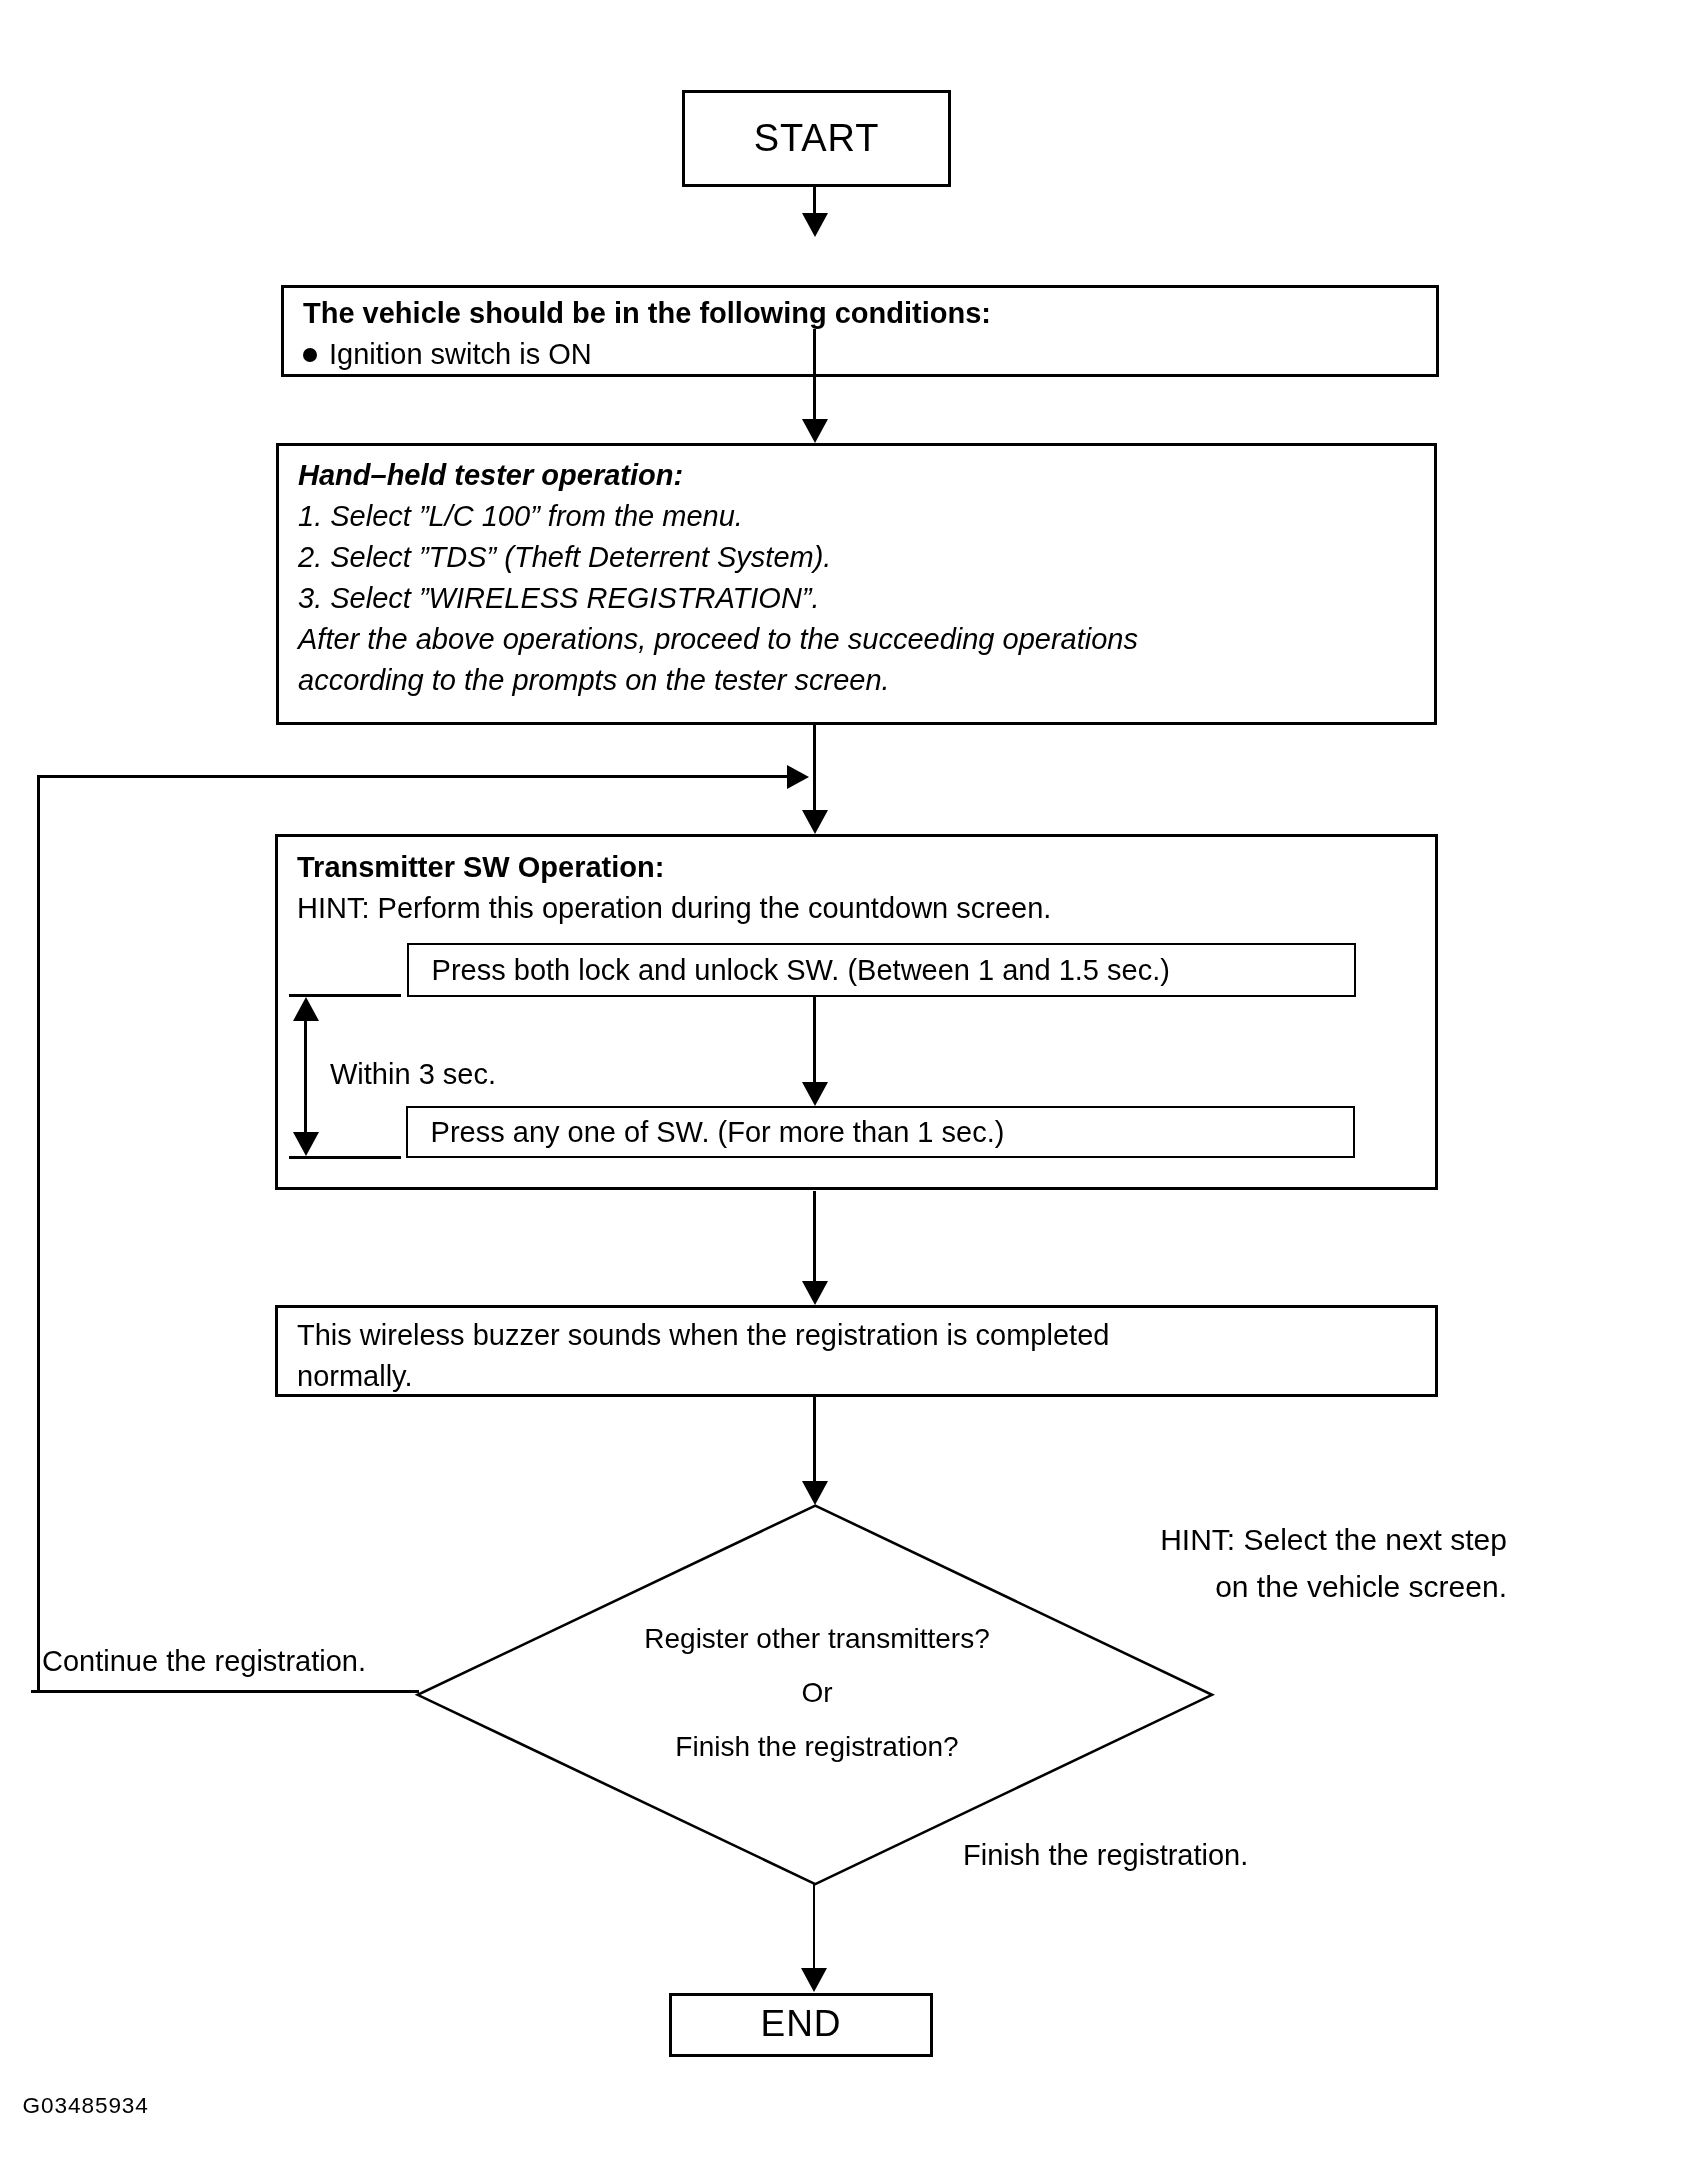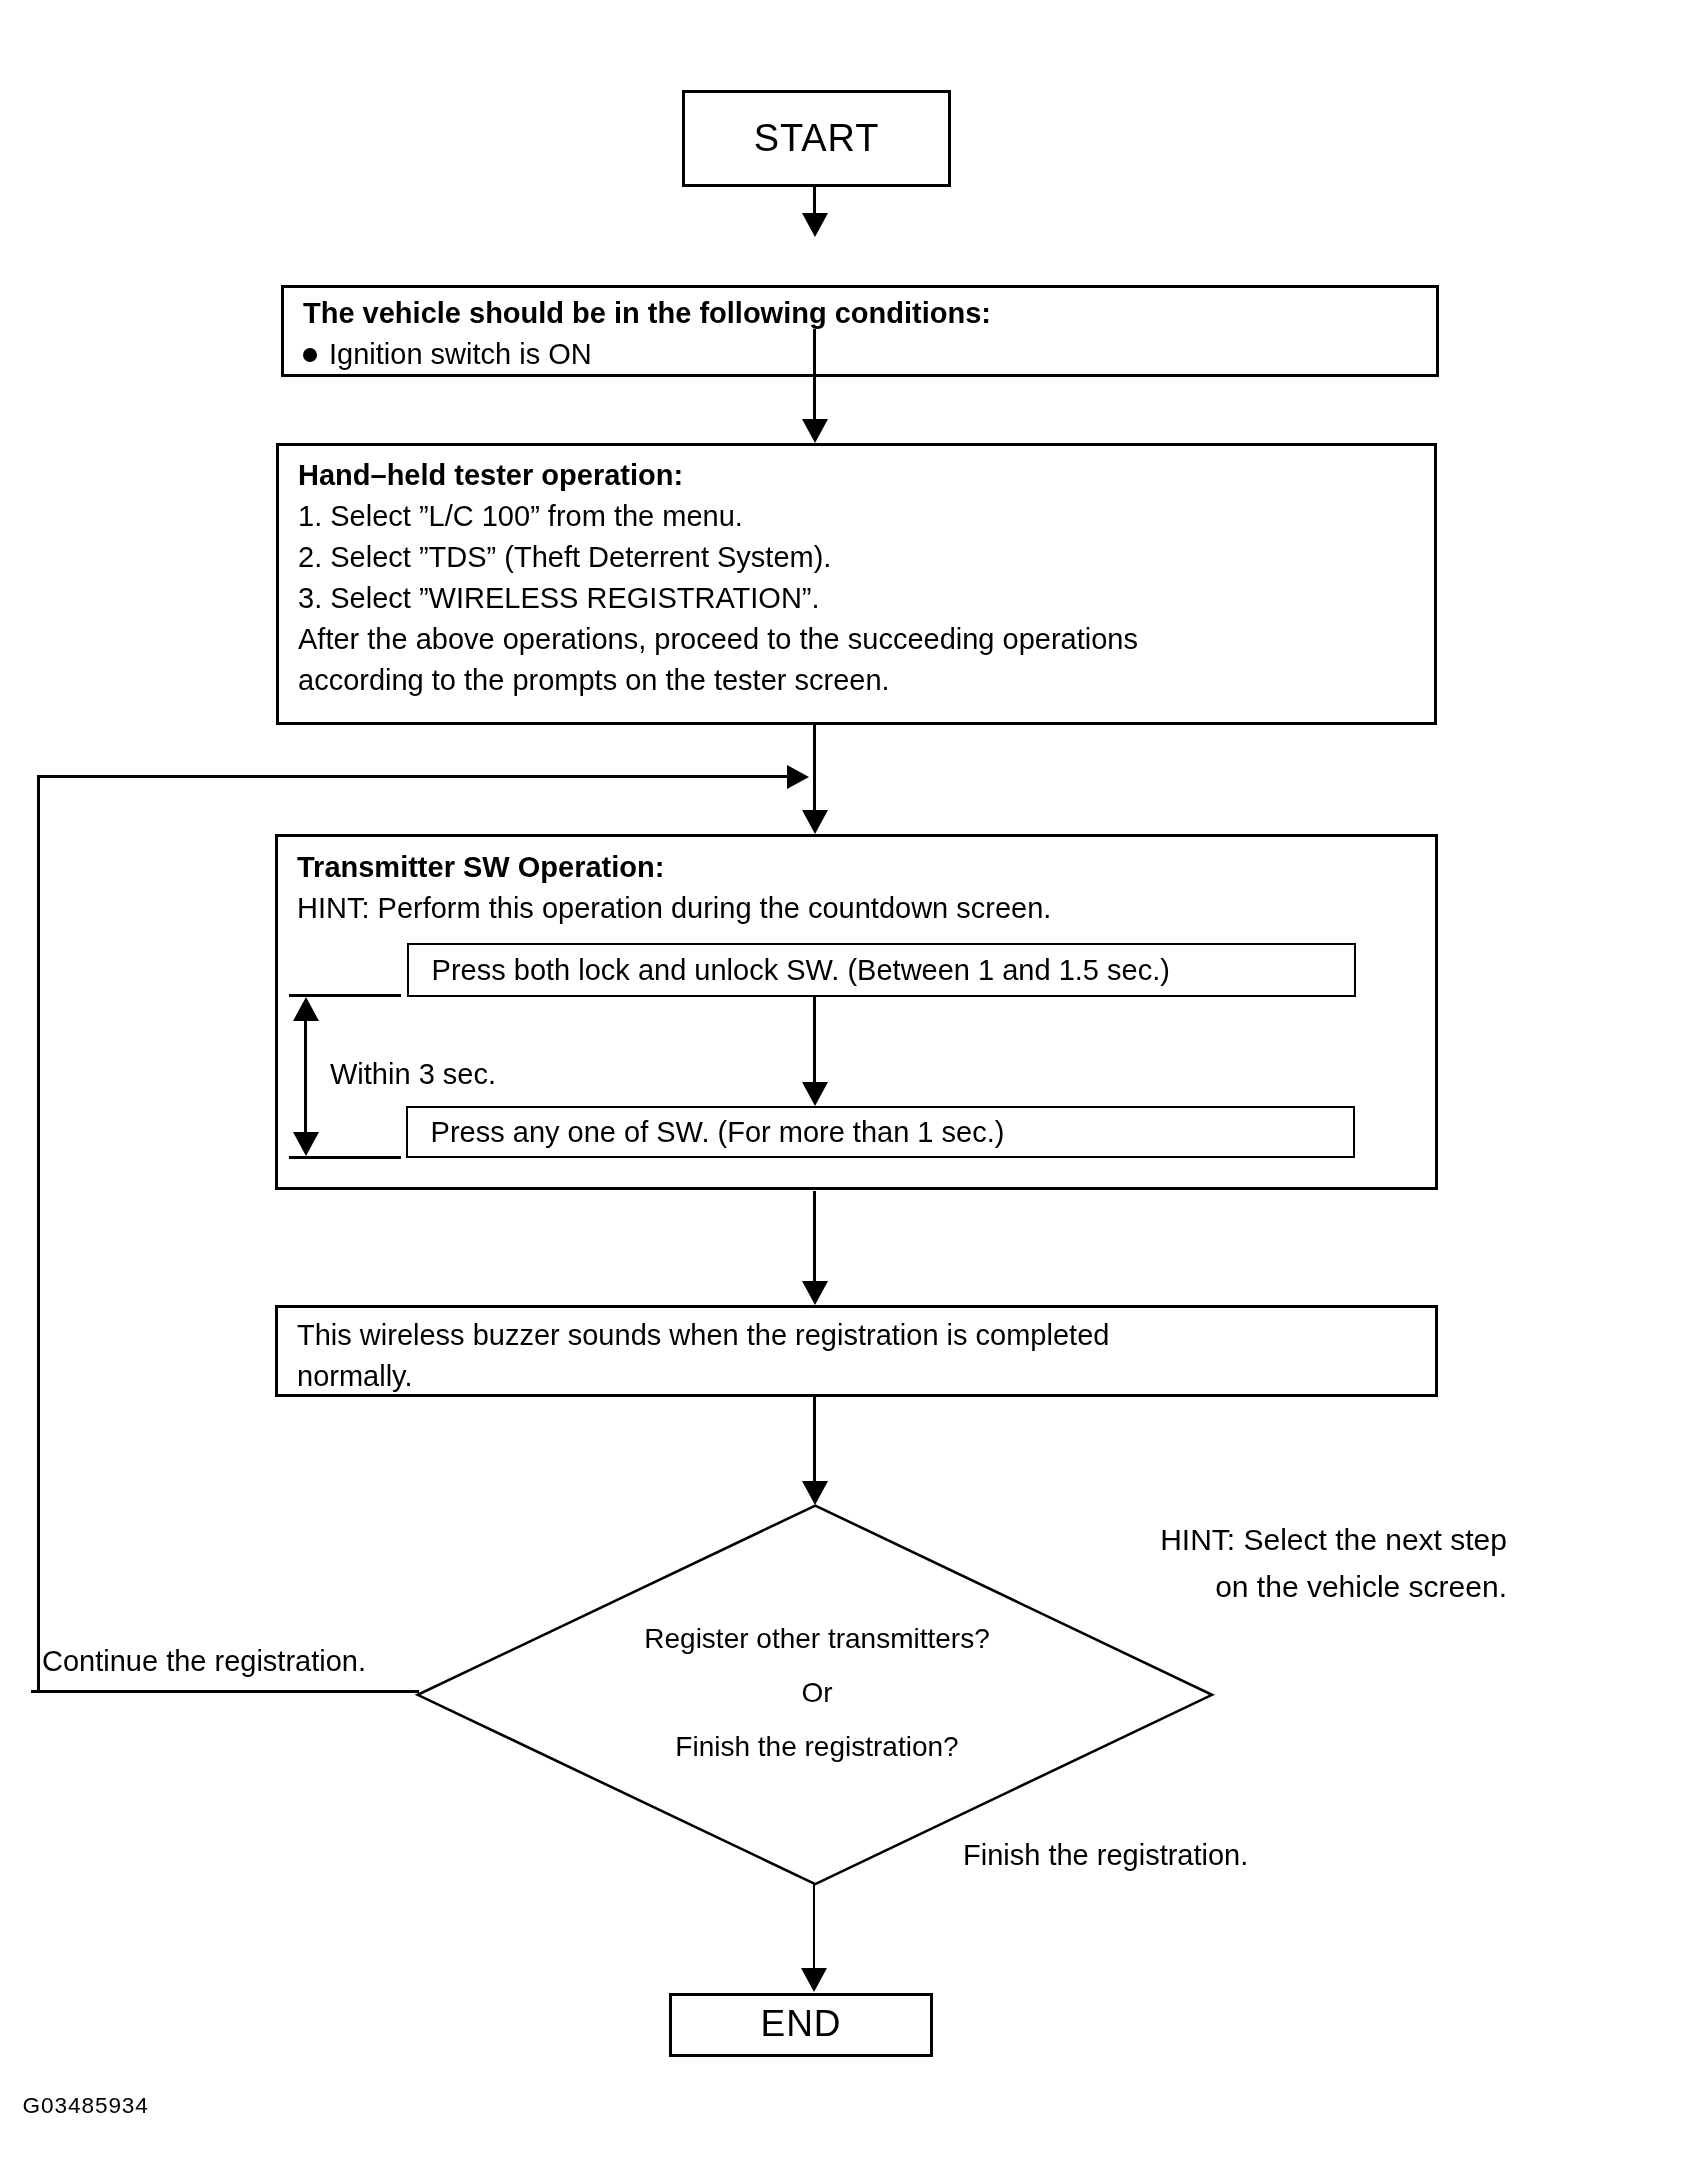--- a/index.html
+++ b/index.html
@@ -107,21 +107,21 @@
       <div class="bulletrow">
         <span class="dot"></span>
         <span>Ignition switch is ON</span>
       </div>
     </div>
   </div>
 
   <div class="vline" style="left:813px;top:329px;width:2.6px;height:90px;"></div>
   <div class="arrow-down" style="left:802px;top:419px;"></div>
 
-  <div class="box" style="left:276px;top:443px;width:1161px;height:282px;">
+  <div class="box" style="left:276px;top:443px;width:1161px;height:282px;font-style:italic;">
     <div class="padblock" style="top:8.7px;">
       <div class="bold">Hand–held tester operation:</div>
       <div>1. Select ”L/C 100” from the menu.</div>
       <div>2. Select ”TDS” (Theft Deterrent System).</div>
       <div>3. Select ”WIRELESS REGISTRATION”.</div>
       <div>After the above operations, proceed to the succeeding operations</div>
       <div>according to the prompts on the tester screen.</div>
     </div>
   </div>
 

